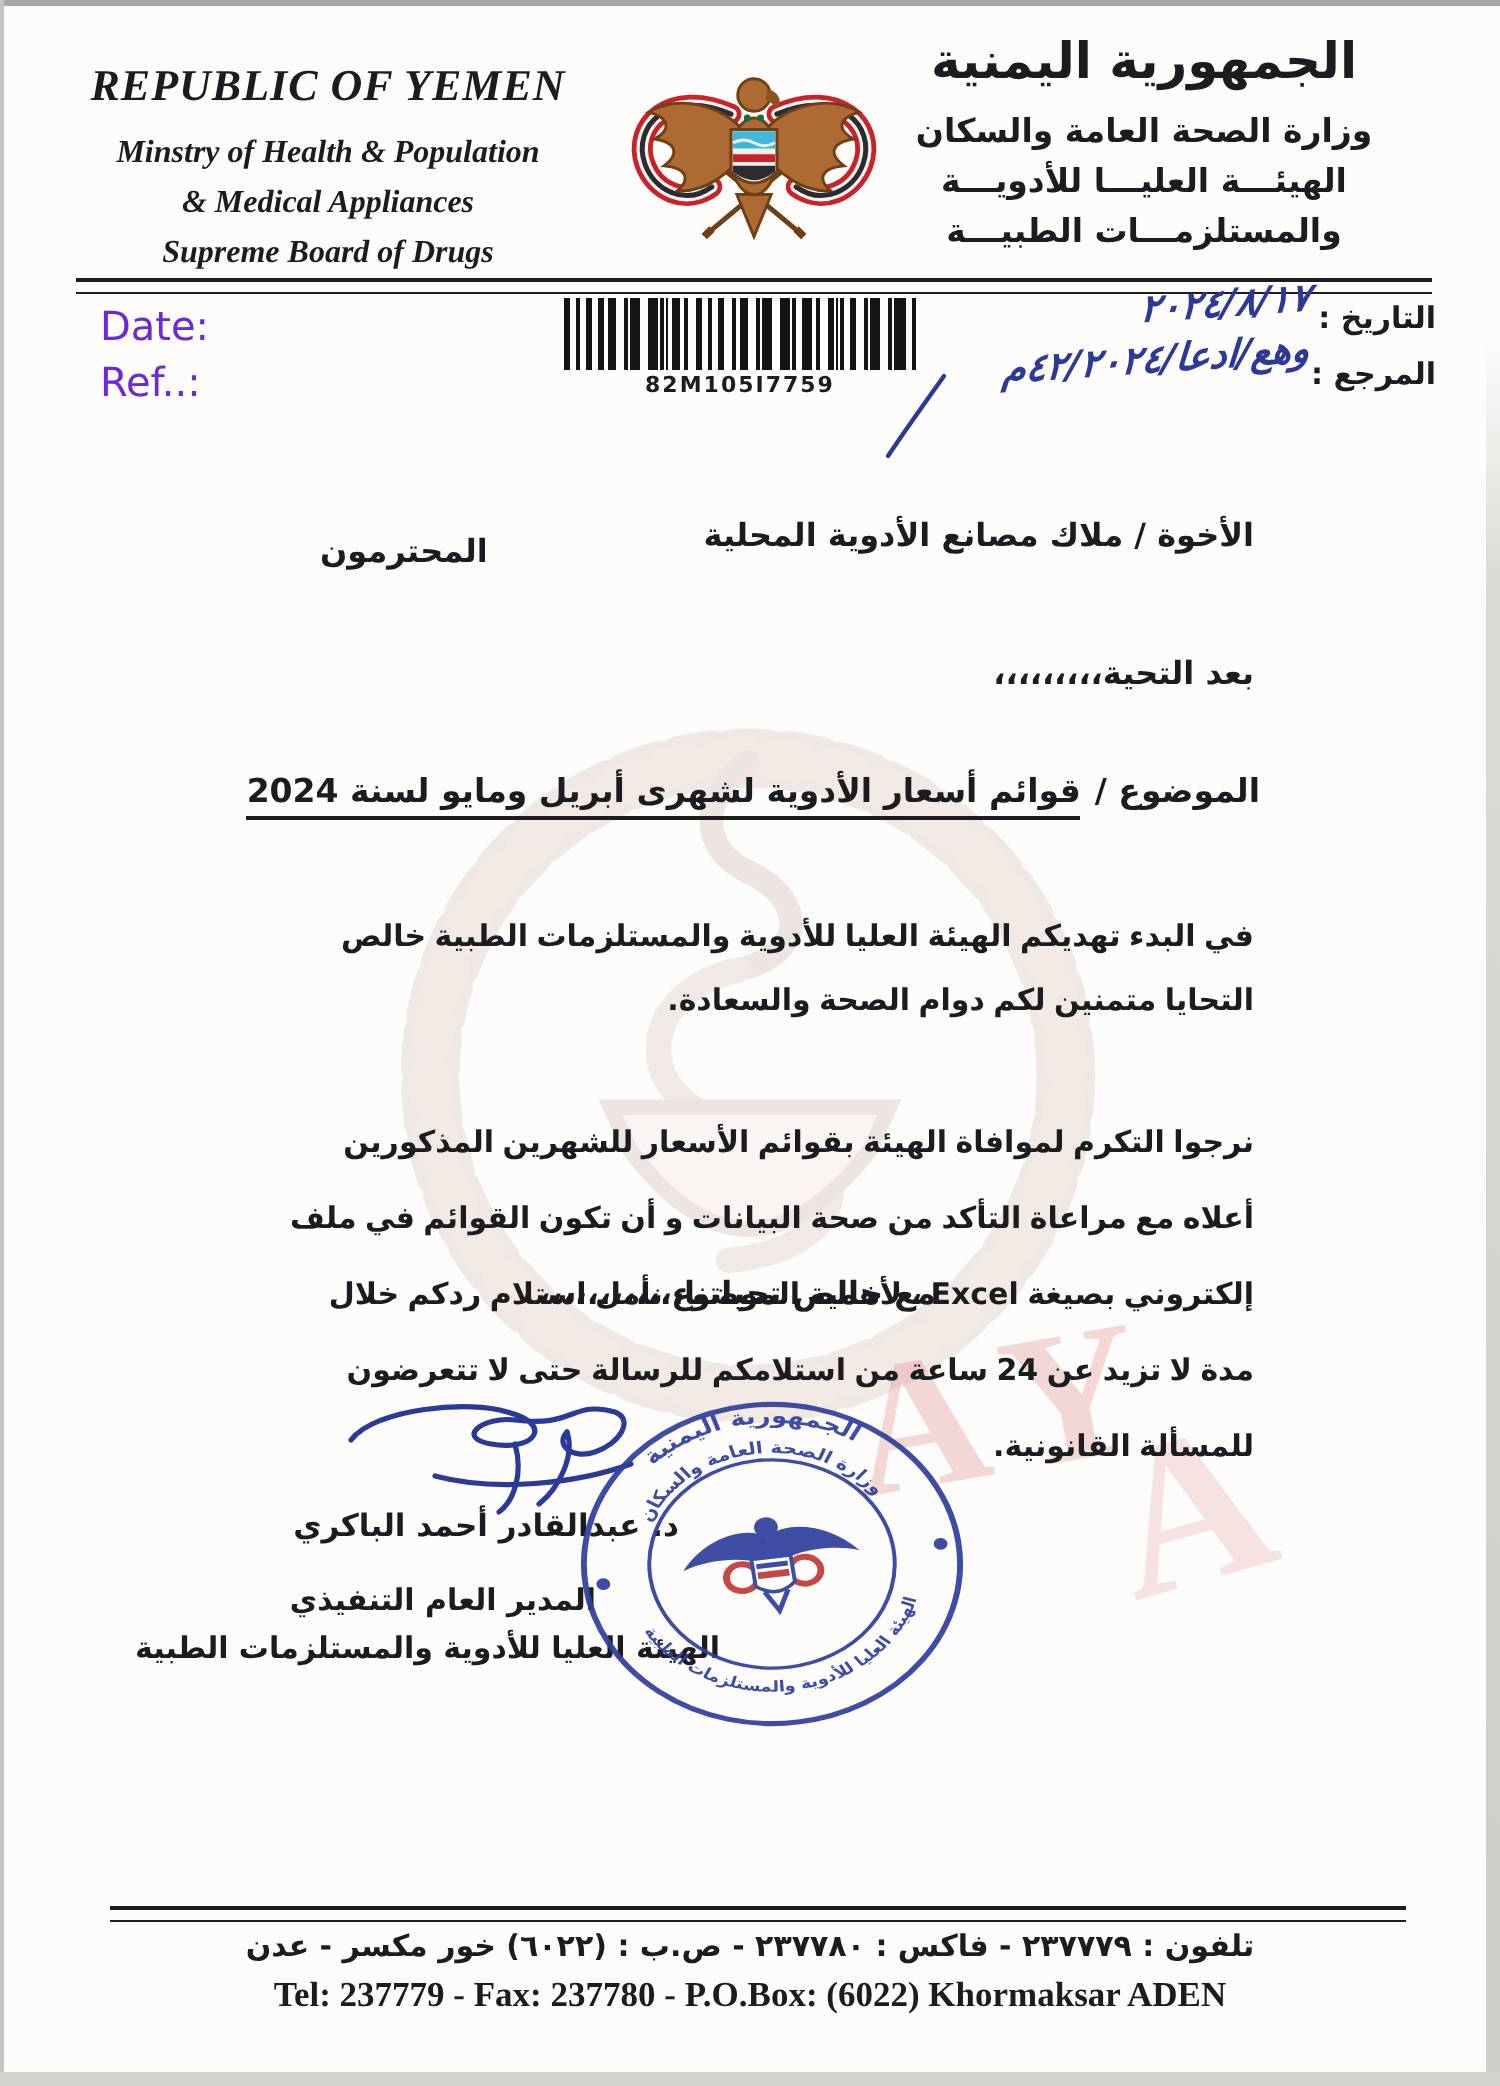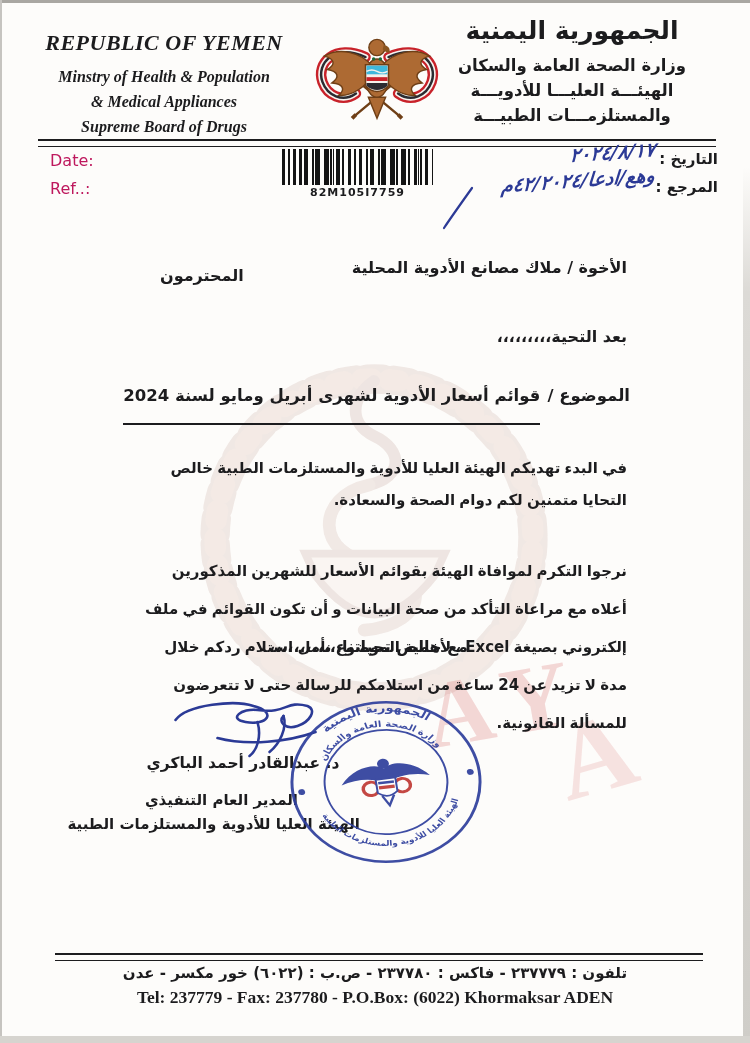--- a/index.html
+++ b/index.html
@@ -17,37 +17,37 @@
   .hdr-en{left:36px;top:30px;width:256px;text-align:center;
     font-family:"Liberation Serif",serif;font-weight:bold;font-style:italic;}
   .hdr-en .t1{font-size:22px;letter-spacing:.5px;margin-bottom:8px;}
   .hdr-en .t2{font-size:16px;line-height:25px;}
   .hdr-ar{right:28px;top:16px;width:300px;text-align:center;font-weight:bold;}
   .hdr-ar .c1{font-size:25px;margin-bottom:8px;letter-spacing:-1px;}
   .hdr-ar .c2{font-size:16.5px;line-height:25px;}
   .rule-double{height:5px;border-top:2.5px solid #1d1d1f;border-bottom:1.5px solid #1d1d1f;}
   .hdr-rule{left:38px;top:139px;width:678px;}
   
-  .en-label{left:50px;font-size:16px;color:#be185d;font-weight:500;}
-  .barcode{left:282px;top:149px;width:151px;text-align:center;}
+  .en-label{left:50px;font-size:20px;color:#6d28d9;font-weight:500;}
+  .barcode{left:282px;top:149px;width:176px;text-align:center;}
   .barcode .bars{height:36px;background:
      repeating-linear-gradient(90deg,#141414 0 2px,rgba(0,0,0,0) 2px 6px),
      repeating-linear-gradient(90deg,#141414 0 3px,rgba(0,0,0,0) 3px 11px),
      repeating-linear-gradient(90deg,#141414 0 1px,rgba(0,0,0,0) 1px 17px);}
   .barcode .num{font-size:11px;font-weight:bold;letter-spacing:1px;margin-top:1px;}
   .ar-label{right:32px;font-size:15px;font-weight:bold;}
   .hand{color:#2c3a96;font-style:italic;font-weight:600;font-size:19px;white-space:nowrap;
         transform:rotate(-4deg) skewX(-8deg);}
   
   .rcpt{right:123px;text-align:right;font-weight:bold;font-size:16px;white-space:nowrap;}
   .honorific{left:160px;top:266px;font-weight:bold;font-size:16px;}
   .greeting{right:123px;top:327px;font-weight:bold;font-size:16px;}
   .subject{right:120px;top:386px;font-weight:bold;font-size:16.5px;white-space:nowrap;}
   .subject .lbl{margin-left:7px;}
-  .subject .u{border-bottom:2px solid #1c1c1e;padding-bottom:18px;}
+  .subject .u{border-bottom:2px solid #1c1c1e;padding-bottom:3px;}
   .para{right:123px;width:484px;text-align:right;font-weight:bold;font-size:15px;
         word-spacing:-1px;}
   .p1{top:452px;line-height:32px;}
   .p2{top:552px;line-height:38px;}
   .closing{right:282px;top:637px;font-weight:bold;font-size:16px;}
   
   .sig-name{left:138px;top:754px;width:210px;text-align:center;font-weight:bold;font-size:15.5px;white-space:nowrap;}
   .sig-title{left:158px;top:791px;width:140px;text-align:center;font-weight:bold;font-size:15px;white-space:nowrap;}
   .sig-org{left:90px;top:815px;width:270px;text-align:center;font-weight:bold;font-size:15px;white-space:nowrap;}
   

